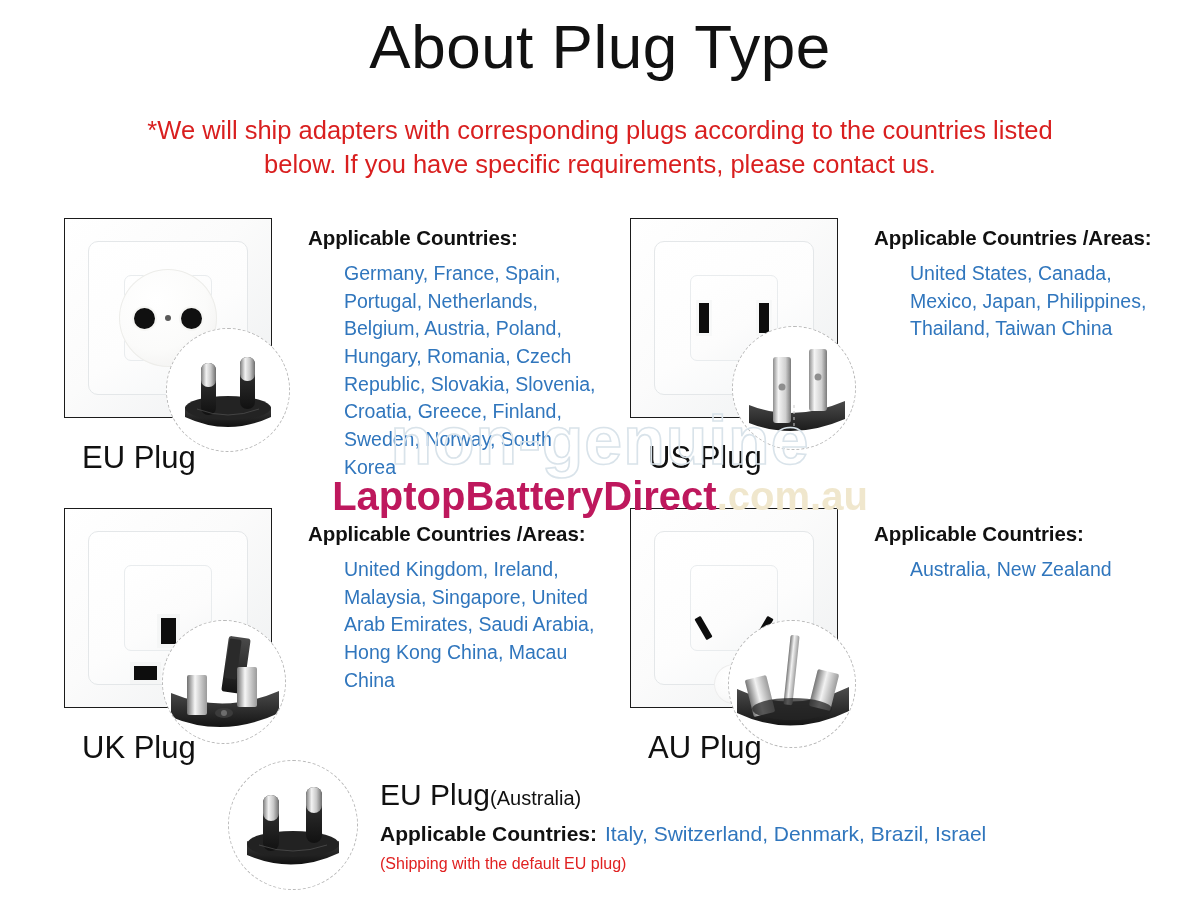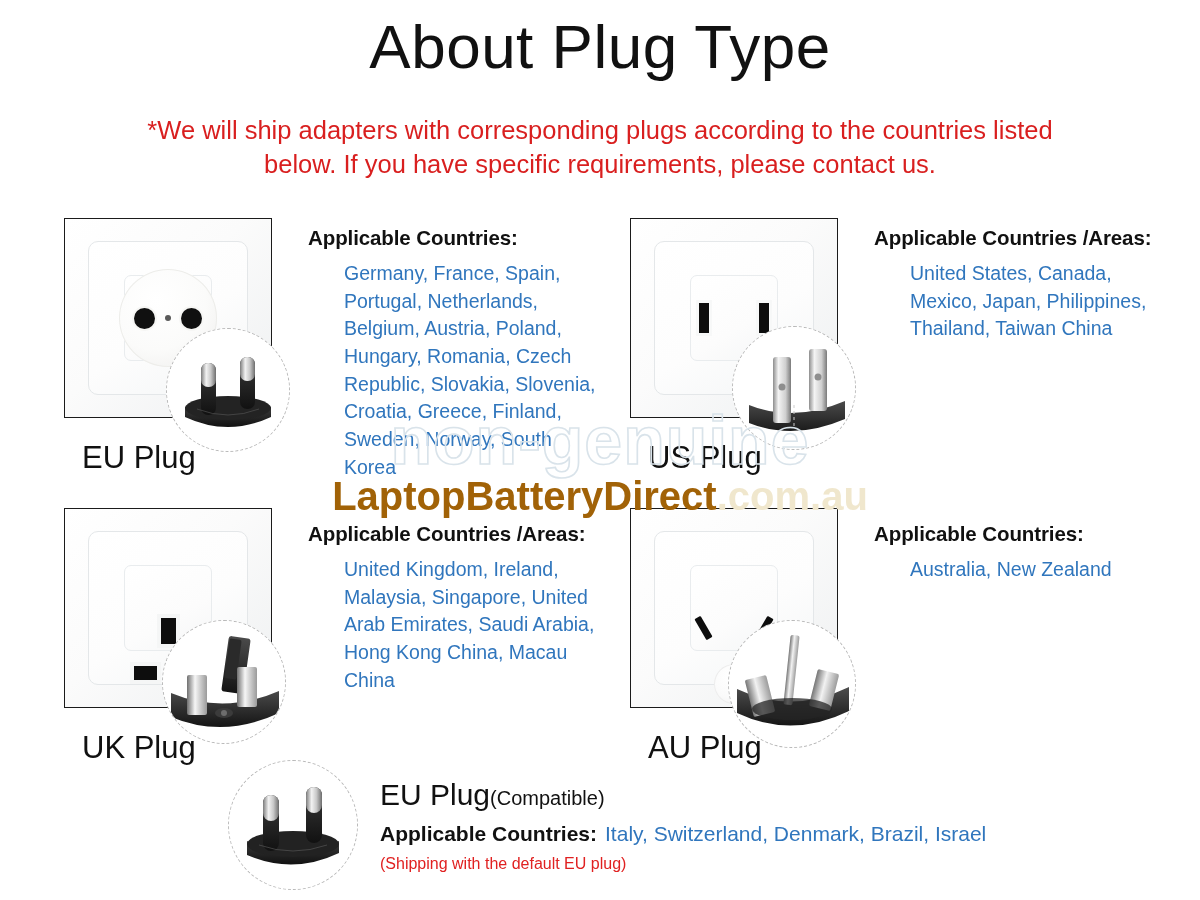--- a/index.html
+++ b/index.html
@@ -308,21 +308,21 @@
     -webkit-text-stroke: 1.6px #d9e3ea;
     line-height: 0.95;
   }
   .wm-line2 {
     font-size: 40px;
     font-weight: bold;
     letter-spacing: 0px;
     line-height: 1.05;
     margin-top: 2px;
   }
-  .wm-green { color: #a16207; }
+  .wm-green { color: #be185d; }
   .wm-tan   { color: #f0e7cd; }
 </style>
 </head>
 <body>
 
 <div id="page">
 
   <div class="page-title">About Plug Type</div>
 
   <div class="page-subtitle">
@@ -523,19 +523,19 @@
         <path d="M18 94 Q64 114 110 92 L110 80 Q64 100 18 80 Z" fill="url(#blkG2)"></path>
         <ellipse cx="64" cy="83" rx="46" ry="13" fill="#222222"></ellipse>
         <rect x="34" y="34" width="16" height="56" rx="8" fill="url(#blkG2)"></rect>
         <rect x="77" y="26" width="16" height="56" rx="8" fill="url(#blkG2)"></rect>
         <rect x="34" y="34" width="16" height="26" rx="8" fill="url(#pinG2)"></rect>
         <rect x="77" y="26" width="16" height="26" rx="8" fill="url(#pinG2)"></rect>
         <path d="M30 84 Q64 96 98 84" stroke="#5d5d5d" stroke-width="1" fill="none" opacity="0.6"></path>
       </svg>
     </div>
     <div class="bottom-text">
-      <div class="bottom-title"><span>EU Plug</span><span class="compat">(Compatible)</span></div>
+      <div class="bottom-title"><span>EU Plug</span><span class="compat">(Australia)</span></div>
       <div class="bottom-line2"><span class="lbl">Applicable Countries:</span><span class="vals">Italy, Switzerland, Denmark, Brazil, Israel</span></div>
       <div class="bottom-note">(Shipping with the default EU plug)</div>
     </div>
   </div>
 
 </div>
 
 </body></html>

